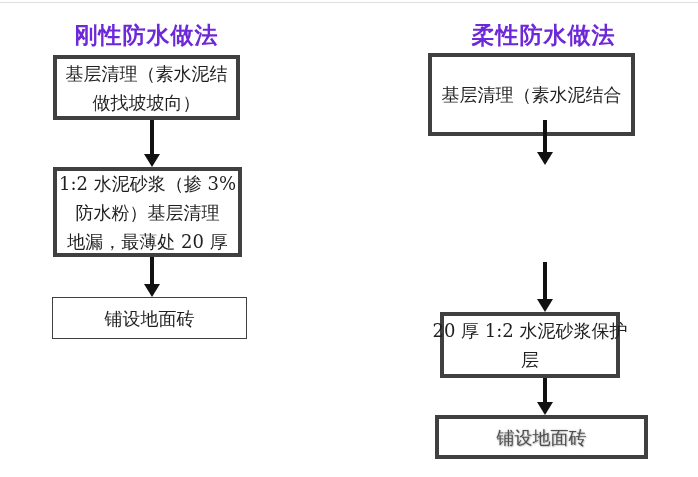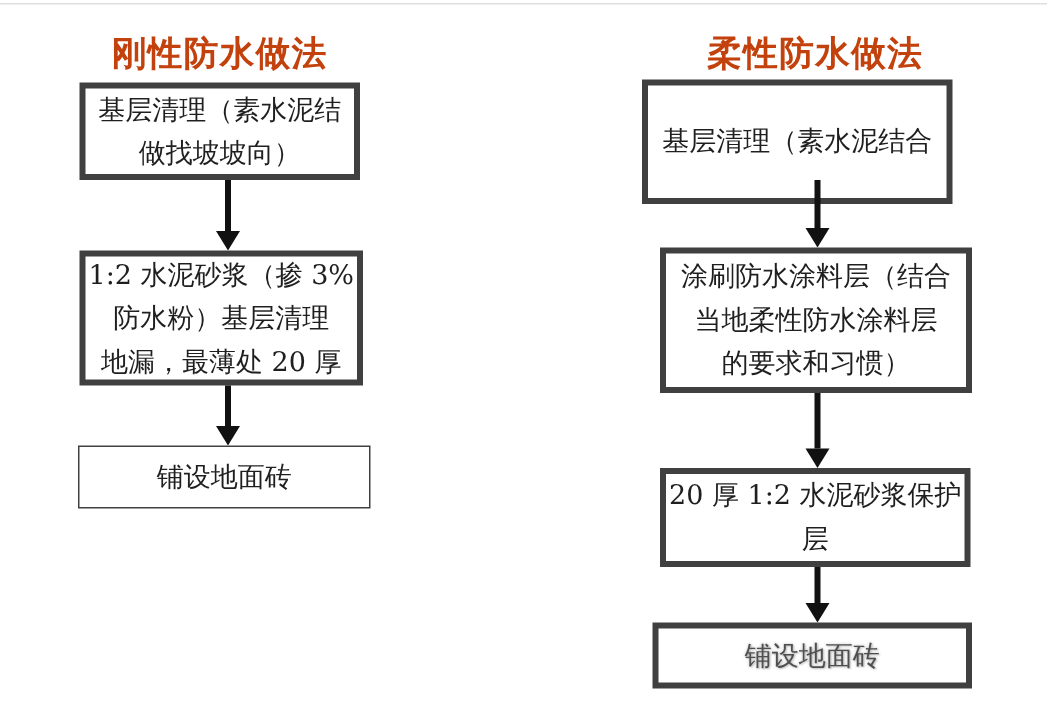--- a/index.html
+++ b/index.html
@@ -22,21 +22,21 @@
     top: 2px; left: 0; right: 0;
     height: 1px;
     background: #dedede;
   }
   .col-title {
     position: absolute;
     text-align: center;
     font-weight: bold;
     font-size: 23px;
     letter-spacing: 1px;
-    color: #c2410c;
+    color: #6d28d9;
     white-space: nowrap;
   }
   .flow-box {
     position: absolute;
     box-sizing: border-box;
     border: 4px solid #404040;
     background: #ffffff;
     display: flex;
     flex-direction: column;
     justify-content: center;
@@ -78,21 +78,21 @@
   .l-box2  { left: 53px;  top: 167px; width: 189px; height: 90px; }
   .l-arr2  { left: 144px; top: 257px; height: 40px; }
   .l-box3  { left: 52px;  top: 297px; width: 195px; height: 42px; }
 
   
   .r-title { left: 440px; top: 20px;  width: 207px; }
   .r-box1  { left: 428px; top: 53px;  width: 207px; height: 83px; }
   .r-arr1  { left: 537px; top: 120px; height: 45px; }
   .r-box2  { left: 440px; top: 165px; width: 208px; height: 97px; }
   .r-arr2  { left: 537px; top: 262px; height: 50px; }
-  .r-box3  { left: 440px; top: 312px; width: 207px; height: 66px; }
+  .r-box3  { left: 440px; top: 312px; width: 180px; height: 66px; }
   .r-arr3  { left: 537px; top: 378px; height: 37px; }
   .r-box4  { left: 435px; top: 415px; width: 213px; height: 44px; }
 </style>
 </head>
 <body>
 
 <div class="canvas">
 
   <div class="col-title l-title">刚性防水做法</div>
 
@@ -125,25 +125,20 @@
 
   <div class="flow-box r-box1">
     <div class="line">基层清理（素水泥结合</div>
   </div>
 
   <div class="arrow r-arr1">
     <div class="shaft"></div>
     <div class="head"></div>
   </div>
 
-  <div class="flow-box r-box2">
-    <div class="line">涂刷防水涂料层（结合</div>
-    <div class="line">当地柔性防水涂料层</div>
-    <div class="line">的要求和习惯）</div>
-  </div>
 
   <div class="arrow r-arr2">
     <div class="shaft"></div>
     <div class="head"></div>
   </div>
 
   <div class="flow-box r-box3">
     <div class="line">20 厚 1:2 水泥砂浆保护</div>
     <div class="line">层</div>
   </div>

